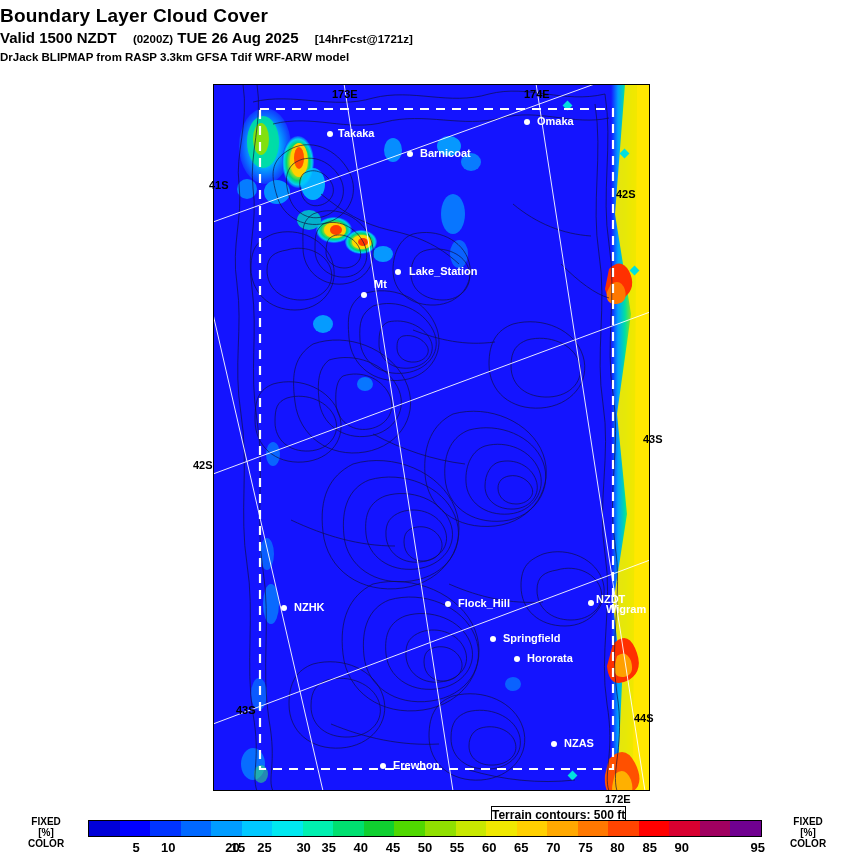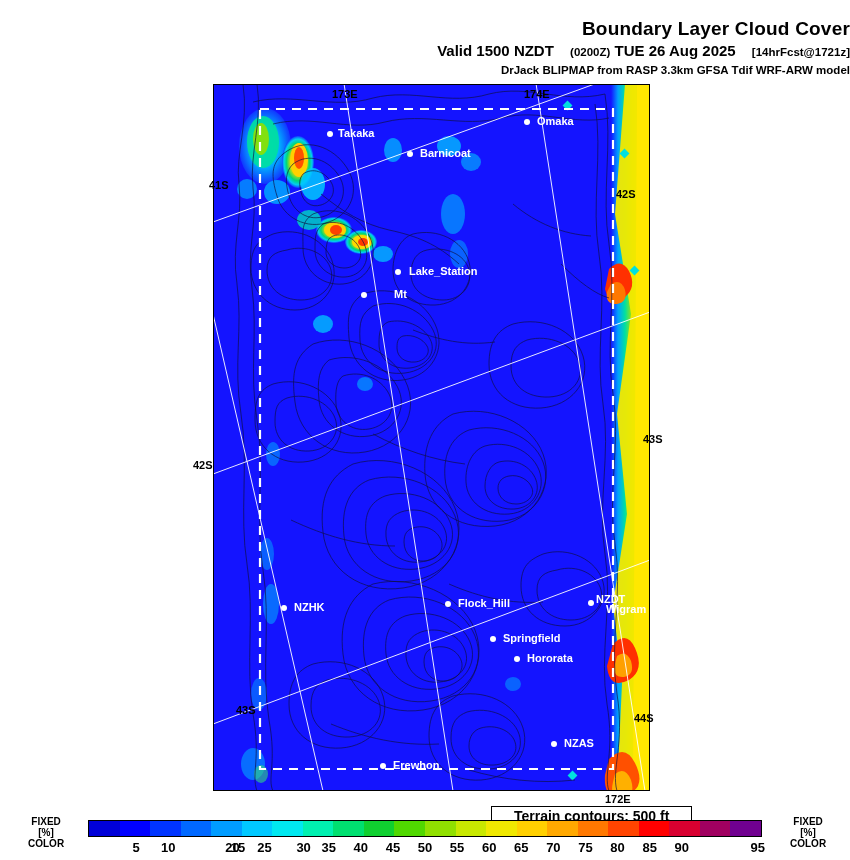--- a/index.html
+++ b/index.html
@@ -12,22 +12,22 @@
     height: 860px;
     font-family: "Liberation Sans", sans-serif;
     color: #000000;
     position: relative;
     overflow: hidden;
   }
 
   
   #title-block {
     width: 850px;
-    text-align: right;
-    padding-top: 18px;
+    text-align: left;
+    padding-top: 5px;
   }
   #main-title {
     font-size: 19px;
     font-weight: bold;
     letter-spacing: 0.2px;
     line-height: 22px;
   }
   #subtitle-line {
     font-size: 15px;
     font-weight: bold;
@@ -71,25 +71,25 @@
   
   .axis-label {
     position: absolute;
     font-size: 11px;
     font-weight: bold;
     color: #000;
     white-space: nowrap;
   }
   .map-note {
     position: absolute;
-    font-size: 14px;
+    font-size: 12px;
     font-weight: bold;
     background: #ffffff;
     border: 1px solid #000;
-    padding: 1px 22px;
+    padding: 1px 0;
     white-space: nowrap;
   }
 
   
   #legend {
     position: absolute;
     left: 0;
     top: 806px;
     width: 850px;
     height: 54px;
@@ -333,21 +333,21 @@
 <div class="axis-label" style="left:643px; top:433px;">43S</div>
 <div class="axis-label" style="left:634px; top:712px;">44S</div>
 <div class="axis-label" style="left:332px; top:88px;">173E</div>
 <div class="axis-label" style="left:524px; top:88px;">174E</div>
 <div class="axis-label" style="left:605px; top:793px;">172E</div>
 
 <div class="axis-label" style="left:338px; top:127px; color:#fff;">Takaka</div>
 <div class="axis-label" style="left:537px; top:115px; color:#fff;">Omaka</div>
 <div class="axis-label" style="left:420px; top:147px; color:#fff;">Barnicoat</div>
 <div class="axis-label" style="left:409px; top:265px; color:#fff;">Lake_Station</div>
-<div class="axis-label" style="left:374px; top:288px; color:#fff;margin-left:20px;">Mt</div>
+<div class="axis-label" style="left:374px; top:278px; color:#fff;">Mt</div>
 <div class="axis-label" style="left:294px; top:601px; color:#fff;">NZHK</div>
 <div class="axis-label" style="left:458px; top:597px; color:#fff;">Flock_Hill</div>
 <div class="axis-label" style="left:596px; top:593px; color:#fff;">NZDT</div>
 <div class="axis-label" style="left:606px; top:603px; color:#fff;">Wigram</div>
 <div class="axis-label" style="left:503px; top:632px; color:#fff;">Springfield</div>
 <div class="axis-label" style="left:527px; top:652px; color:#fff;">Hororata</div>
 <div class="axis-label" style="left:564px; top:737px; color:#fff;">NZAS</div>
 <div class="axis-label" style="left:393px; top:759px; color:#fff;">Erewhon</div>
 
 <div class="map-note" style="left:491px; top:806px;">Terrain contours: 500 ft</div>

